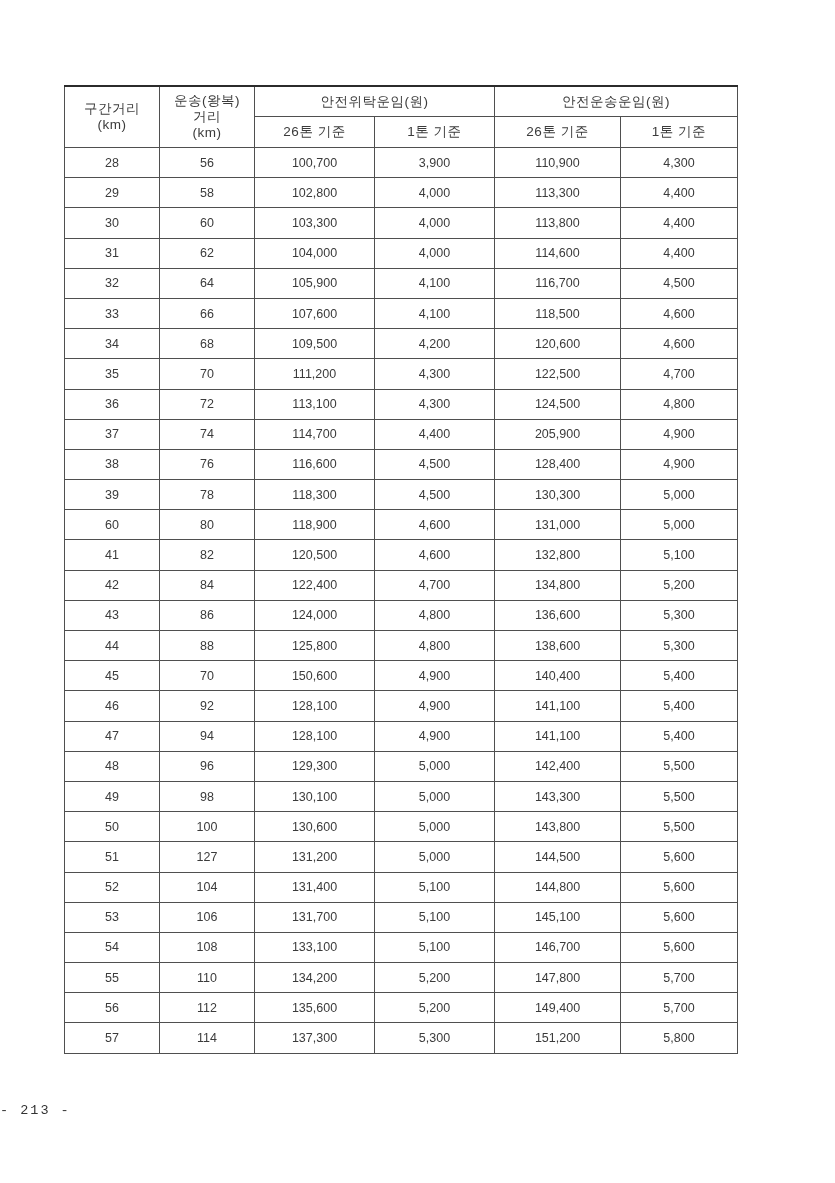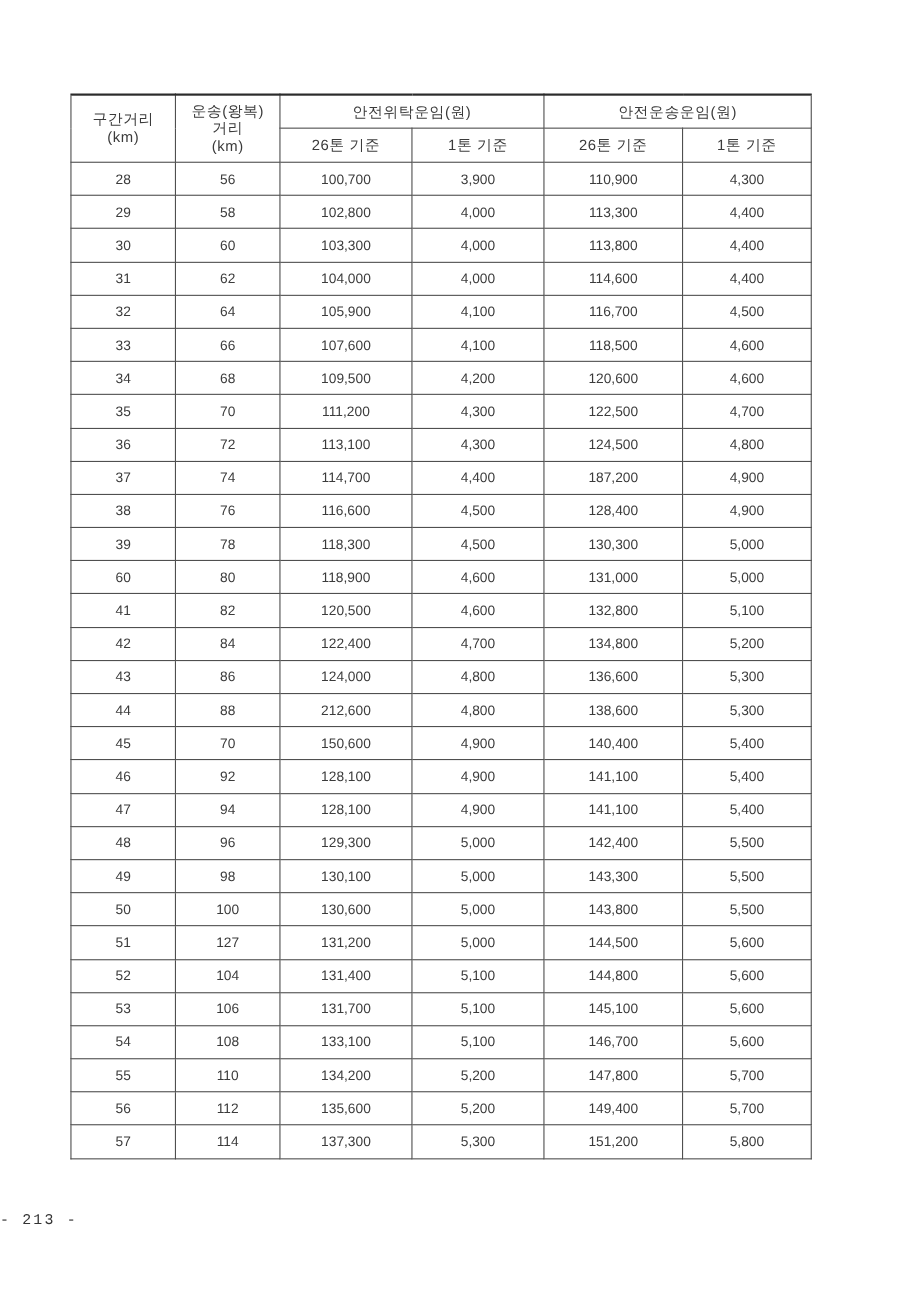--- a/index.html
+++ b/index.html
@@ -180,21 +180,21 @@
             <td>113,100</td>
             <td>4,300</td>
             <td>124,500</td>
             <td>4,800</td>
           </tr>
           <tr>
             <td>37</td>
             <td>74</td>
             <td>114,700</td>
             <td>4,400</td>
-            <td>187,200</td>
+            <td>205,900</td>
             <td>4,900</td>
           </tr>
           <tr>
             <td>38</td>
             <td>76</td>
             <td>116,600</td>
             <td>4,500</td>
             <td>128,400</td>
             <td>4,900</td>
           </tr>
@@ -234,21 +234,21 @@
             <td>43</td>
             <td>86</td>
             <td>124,000</td>
             <td>4,800</td>
             <td>136,600</td>
             <td>5,300</td>
           </tr>
           <tr>
             <td>44</td>
             <td>88</td>
-            <td>212,600</td>
+            <td>125,800</td>
             <td>4,800</td>
             <td>138,600</td>
             <td>5,300</td>
           </tr>
           <tr>
             <td>45</td>
             <td>70</td>
             <td>150,600</td>
             <td>4,900</td>
             <td>140,400</td>

